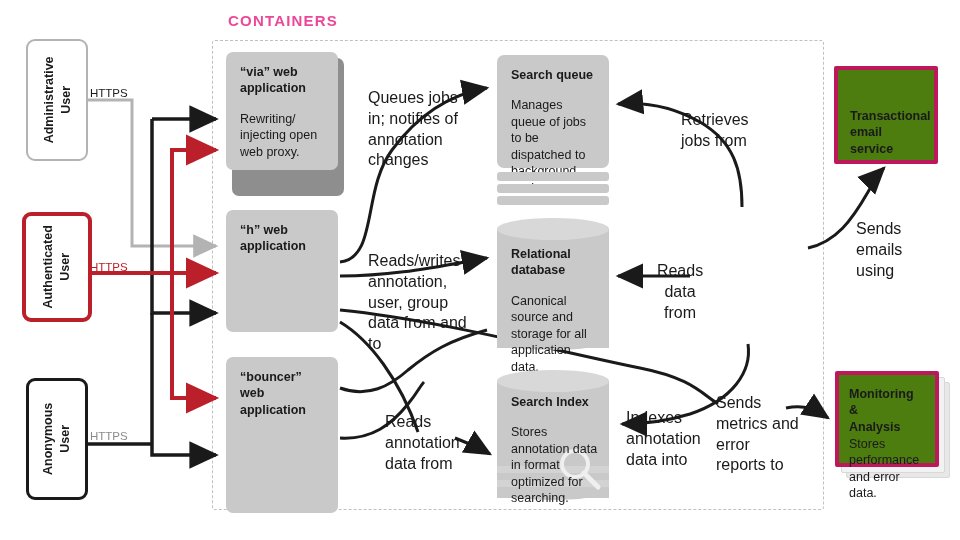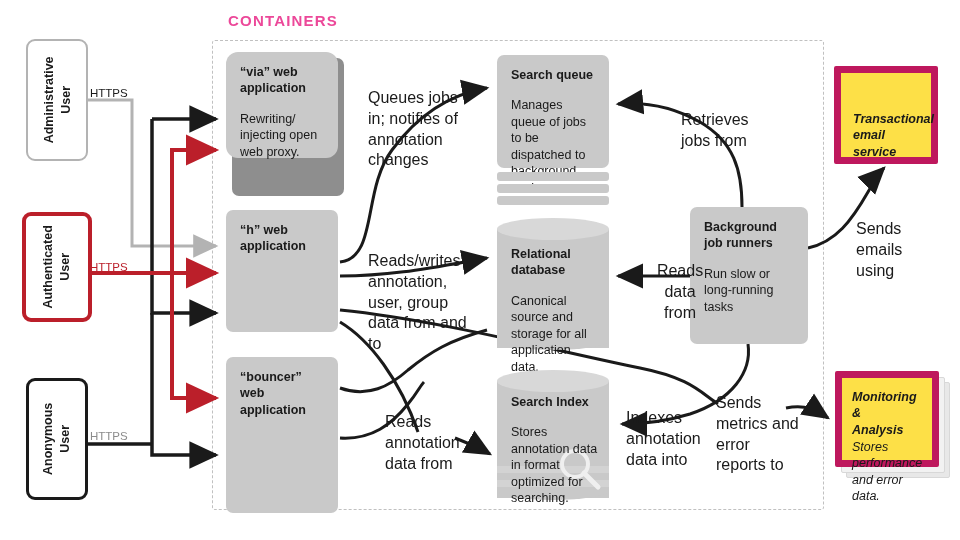--- a/index.html
+++ b/index.html
@@ -44,21 +44,21 @@
   .actor-anon {left:26px;top:378px;width:62px;height:122px;border:3px solid #1a1a1a;}
 
   
   .cbox{
     background:#c9c9c9;border-radius:7px;
     padding:12px 14px 12px 14px;
   }
   .cbox .title{font-size:12.5px;font-weight:bold;line-height:1.3;}
   .cbox .desc{font-size:12.5px;line-height:1.32;margin-top:14px;}
 
-  .box-via{left:226px;top:52px;width:112px;height:106px;border-radius:12px;}
+  .box-via{left:226px;top:52px;width:112px;height:118px;}
   
   .box-via-shadow1{left:232px;top:58px;width:112px;height:138px;background:#8e8e8e;border-radius:7px;}
   .box-h{left:226px;top:210px;width:112px;height:122px;}
   .box-bouncer{left:226px;top:357px;width:112px;height:156px;}
   .box-jobs{left:690px;top:207px;width:118px;height:137px;}
 
   
   .mq{left:497px;top:55px;width:112px;height:113px;}
   .mq-bar{left:497px;width:112px;height:9px;background:#c9c9c9;border-radius:3px;}
   .mq-bar1{top:172px;} .mq-bar2{top:184px;} .mq-bar3{top:196px;}
@@ -75,21 +75,21 @@
   .cyl-txt .desc{font-size:12.5px;line-height:1.32;margin-top:14px;}
 
   .db{left:497px;top:218px;width:112px;height:130px;}
   .si{left:497px;top:370px;width:112px;height:128px;}
   .si-band{position:absolute;left:0;width:100%;height:7px;background:#d3d3d3;}
 
   
   .magnifier{position:absolute;left:60px;top:76px;width:46px;height:46px;}
 
   
-  .ext{background:#fde047;border:7px solid #be185d;border-radius:2px;font-style:italic;}
+  .ext{background:#4d7c0f;border:4px solid #be185d;border-radius:2px;}
   .ext .title{font-size:12.5px;font-weight:bold;line-height:1.3;}
   .ext .desc{font-size:12.5px;line-height:1.32;}
 
   .email{left:834px;top:66px;width:104px;height:98px;padding:12px;}
   .email .title{margin-top:26px;}
 
   .mon-s2{left:846px;top:382px;width:104px;height:96px;background:#e8e8e8;border:1px solid #d8d8d8;border-radius:2px;}
   .mon-s1{left:841px;top:377px;width:104px;height:96px;background:#f2f2f2;border:1px solid #d8d8d8;border-radius:2px;}
   .mon{left:835px;top:371px;width:104px;height:96px;padding:11px 10px;}
   .mon .desc{margin-top:1px;}
@@ -247,27 +247,20 @@
     <svg class="magnifier" viewBox="0 0 46 46">
       <circle cx="18" cy="18" r="13" fill="none" stroke="#efefef" stroke-width="4"></circle>
       <line x1="27" y1="27" x2="41" y2="41" stroke="#efefef" stroke-width="5" stroke-linecap="round"></line>
     </svg>
     <div class="cyl-txt" style="top:24px;">
       <div class="title">Search Index</div>
       <div class="desc">Stores annotation data in format optimized for searching.</div>
     </div>
   </div>
 
-  <div class="abs cbox box-jobs">
-    <div class="title">
-      <span>Background</span><br>
-      <span>job runners</span>
-    </div>
-    <div class="desc">Run slow or long-running tasks</div>
-  </div>
 
   <div class="abs ext email">
     <div class="title">
       <span>Transactional</span><br>
       <span>email service</span>
     </div>
   </div>
 
   <div class="abs mon-s2"></div>
   <div class="abs mon-s1"></div>

